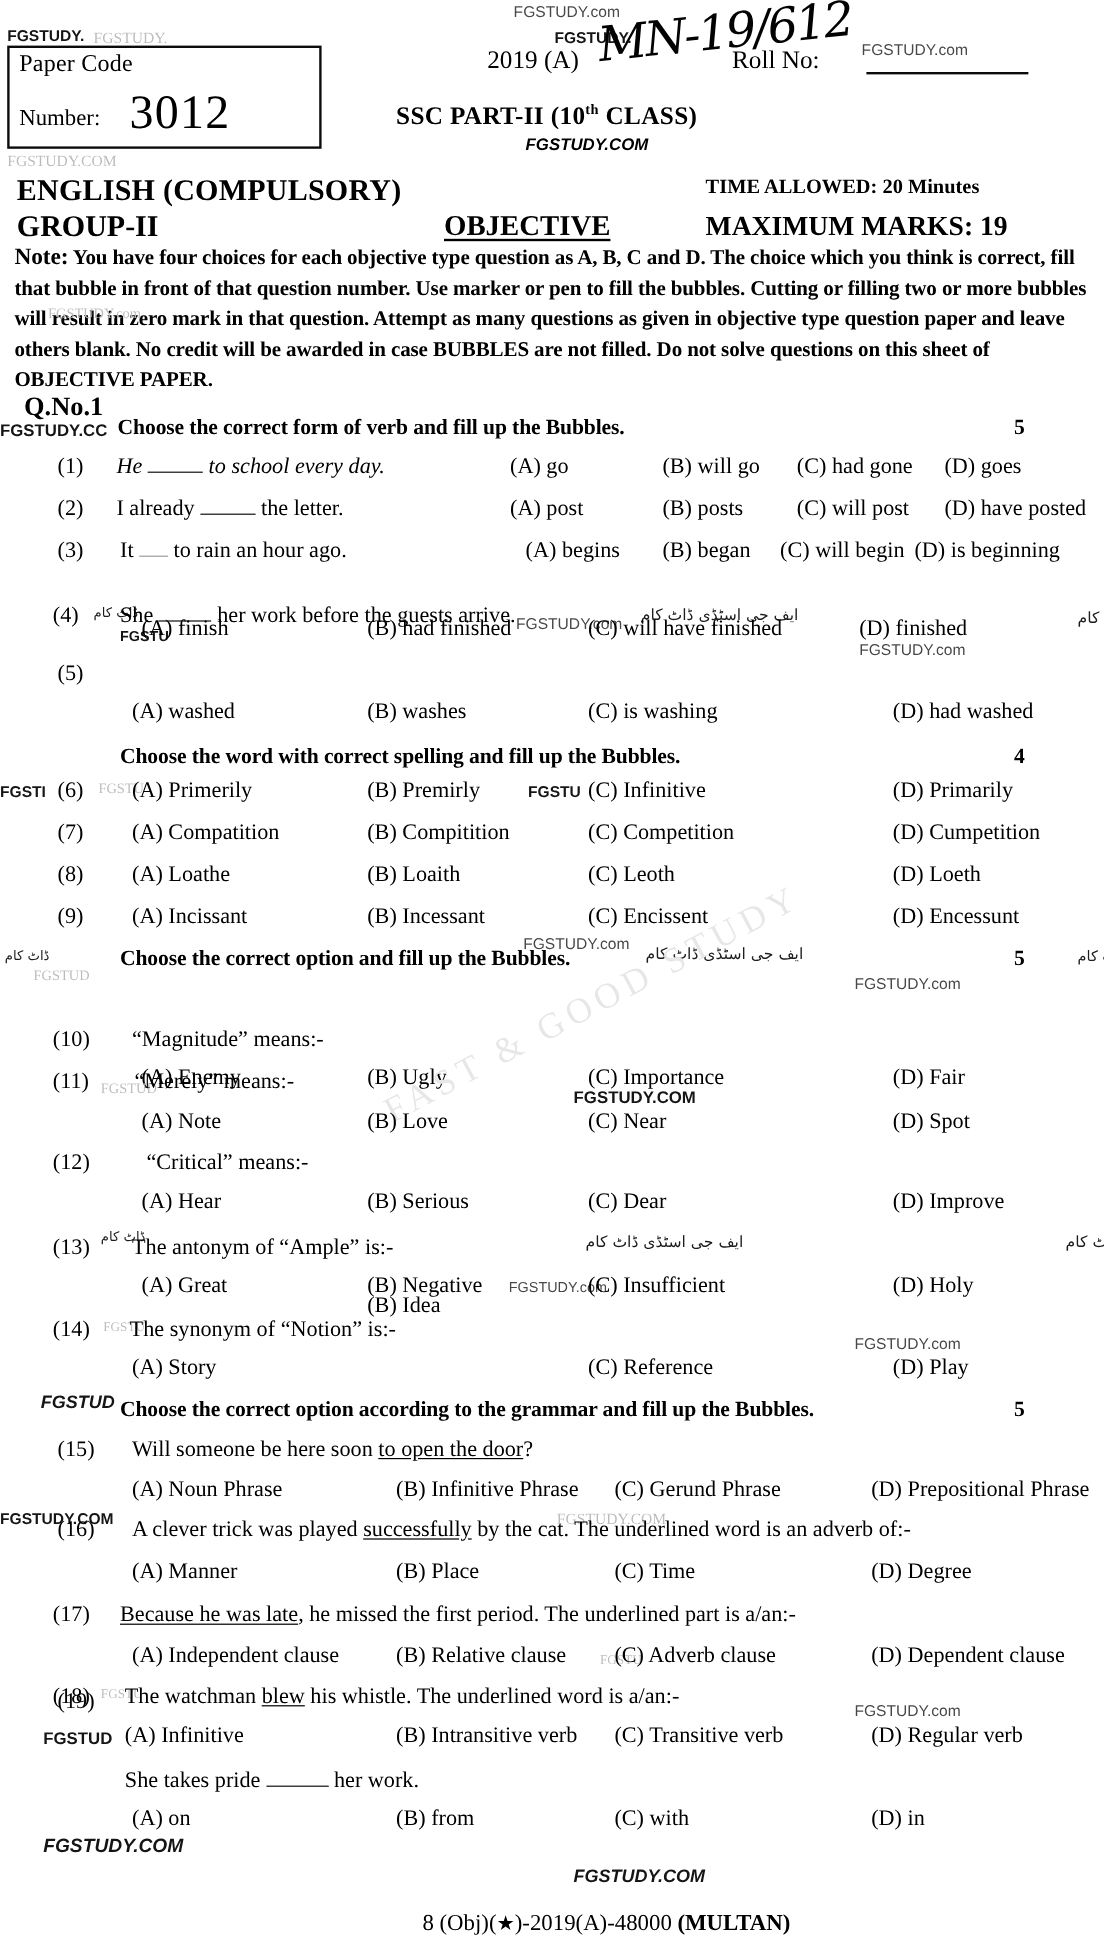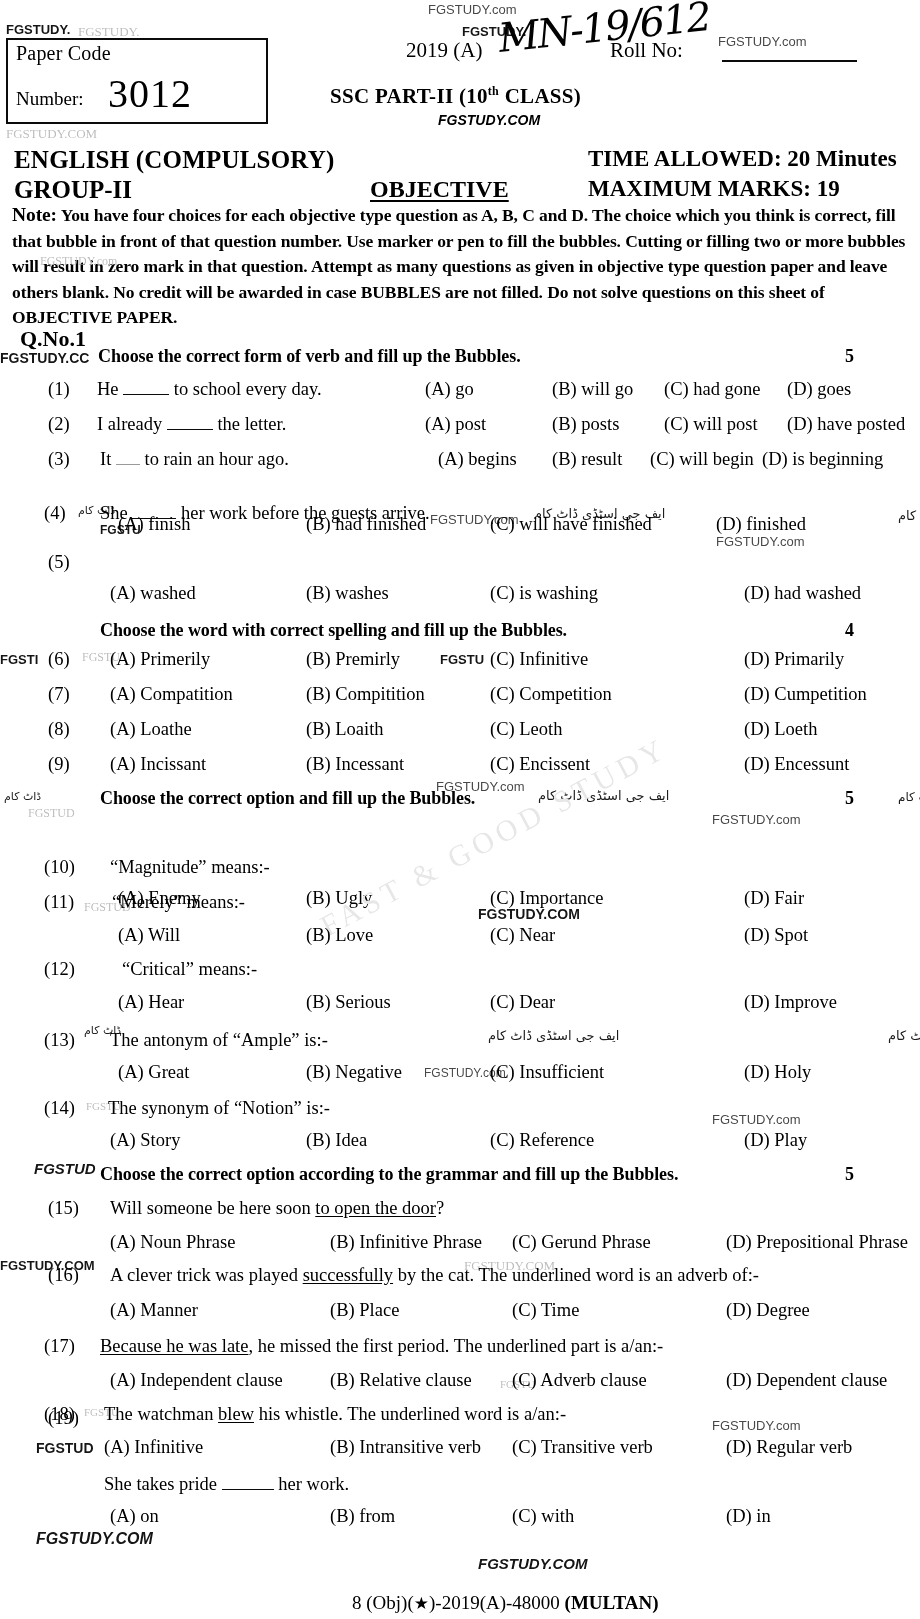--- a/index.html
+++ b/index.html
@@ -96,21 +96,21 @@
   }
   #objective-title {
     left: 370px; top: 176px;
     font-size: 24px;
     font-weight: bold;
     text-decoration: underline;
     text-underline-offset: 3px;
   }
   #time-allowed {
     left: 588px; top: 146px;
-    font-size: 23px;
+    font-size: 17px;
     font-weight: bold;
     white-space: nowrap;
   }
   #maximum-marks {
     left: 588px; top: 176px;
     font-size: 23px;
     font-weight: bold;
     white-space: nowrap;
   }
 
@@ -246,21 +246,21 @@
   </div>
   <div class="abs wm-faint" style="left:40px; top:254px; font-size:12px;">FGSTUDY.com</div>
 
   <div class="abs" id="qno-heading">Q.No.1</div>
 
   <div class="abs wm" style="left:0px; top:350px; font-size:14px;">FGSTUDY.CC</div>
   <div class="abs sec-head" style="left:98px; top:346px;">Choose the correct form of verb and fill up the Bubbles.</div>
   <div class="abs marks" style="left:845px; top:346px;">5</div>
 
   <div class="abs qnum" style="left:48px; top:379px;">(1)</div>
-  <div class="abs qstem" style="left:97px; top:379px;">
+  <div class="abs qstem" style="left:97px; top:379px;font-style:italic;">
     <span>He</span>
     <span class="blank" style="width:46px;"></span>
     <span>to school every day.</span>
   </div>
   <div class="abs opt" style="left:425px; top:379px;">(A) go</div>
   <div class="abs opt" style="left:552px; top:379px;">(B) will go</div>
   <div class="abs opt" style="left:664px; top:379px;">(C) had gone</div>
   <div class="abs opt" style="left:787px; top:379px;">(D) goes</div>
 
   <div class="abs qnum" style="left:48px; top:414px;">(2)</div>
@@ -274,21 +274,21 @@
   <div class="abs opt" style="left:664px; top:414px;">(C) will post</div>
   <div class="abs opt" style="left:787px; top:414px;">(D) have posted</div>
 
   <div class="abs qnum" style="left:48px; top:449px;">(3)</div>
   <div class="abs qstem" style="left:100px; top:449px;">
     <span>It</span>
     <span class="blank" style="width:24px; border-color:#999;"></span>
     <span>to rain an hour ago.</span>
   </div>
   <div class="abs opt" style="left:438px; top:449px;">(A) begins</div>
-  <div class="abs opt" style="left:552px; top:449px;">(B) result</div>
+  <div class="abs opt" style="left:552px; top:449px;">(B) began</div>
   <div class="abs opt" style="left:650px; top:449px;">(C) will begin</div>
   <div class="abs opt" style="left:762px; top:449px;">(D) is beginning</div>
 
   <div class="abs qnum" style="left:44px; top:503px;">(4)</div>
   <div class="abs urdu" style="left:78px; top:504px; font-size:11px;">ڈاٹ کام</div>
   <div class="abs qstem" style="left:100px; top:503px;">
     <span>She</span>
     <span class="blank" style="width:44px;"></span>
     <span>her work before the guests arrive.</span>
   </div>
@@ -353,21 +353,21 @@
   <div class="abs opt" style="left:306px; top:888px;">(B) Ugly</div>
   <div class="abs opt" style="left:490px; top:888px;">(C) Importance</div>
   <div class="abs opt" style="left:744px; top:888px;">(D) Fair</div>
 
   <div class="abs" id="diag-watermark">FAST &amp; GOOD STUDY</div>
 
   <div class="abs qnum" style="left:44px; top:892px;">(11)</div>
   <div class="abs wm-faint" style="left:84px; top:900px; font-size:12px;">FGSTUD</div>
   <div class="abs qstem" style="left:112px; top:892px;">“Merely” means:-</div>
   <div class="abs wm" style="left:478px; top:906px; font-size:14px;">FGSTUDY.COM</div>
-  <div class="abs opt" style="left:118px; top:925px;">(A) Will</div>
+  <div class="abs opt" style="left:118px; top:925px;">(A) Note</div>
   <div class="abs opt" style="left:306px; top:925px;">(B) Love</div>
   <div class="abs opt" style="left:490px; top:925px;">(C) Near</div>
   <div class="abs opt" style="left:744px; top:925px;">(D) Spot</div>
 
   <div class="abs qnum" style="left:44px; top:959px;">(12)</div>
   <div class="abs qstem" style="left:122px; top:959px;">“Critical” means:-</div>
   <div class="abs opt" style="left:118px; top:992px;">(A) Hear</div>
   <div class="abs opt" style="left:306px; top:992px;">(B) Serious</div>
   <div class="abs opt" style="left:490px; top:992px;">(C) Dear</div>
   <div class="abs opt" style="left:744px; top:992px;">(D) Improve</div>
@@ -381,21 +381,21 @@
   <div class="abs opt" style="left:306px; top:1062px;">(B) Negative</div>
   <div class="abs wm-light" style="left:424px; top:1066px; font-size:12px;">FGSTUDY.com</div>
   <div class="abs opt" style="left:490px; top:1062px;">(C) Insufficient</div>
   <div class="abs opt" style="left:744px; top:1062px;">(D) Holy</div>
 
   <div class="abs qnum" style="left:44px; top:1098px;">(14)</div>
   <div class="abs wm-faint" style="left:86px; top:1100px; font-size:11px;">FGSTU</div>
   <div class="abs qstem" style="left:108px; top:1098px;">The synonym of “Notion” is:-</div>
   <div class="abs wm-light" style="left:712px; top:1112px; font-size:13px;">FGSTUDY.com</div>
   <div class="abs opt" style="left:110px; top:1130px;">(A) Story</div>
-  <div class="abs opt" style="left:306px; top:1130px;text-align:right;">(B) Idea</div>
+  <div class="abs opt" style="left:306px; top:1078px;text-align:right;">(B) Idea</div>
   <div class="abs opt" style="left:490px; top:1130px;">(C) Reference</div>
   <div class="abs opt" style="left:744px; top:1130px;">(D) Play</div>
 
   <div class="abs wm" style="left:34px; top:1160px; font-size:15px; font-style:italic;">FGSTUD</div>
   <div class="abs sec-head" style="left:100px; top:1164px;">Choose the correct option according to the grammar and fill up the Bubbles.</div>
   <div class="abs marks" style="left:845px; top:1164px;">5</div>
 
   <div class="abs qnum" style="left:48px; top:1198px;">(15)</div>
   <div class="abs qstem" style="left:110px; top:1198px;">
     <span>Will someone be here soon </span><span class="u">to open the door</span><span>?</span>

